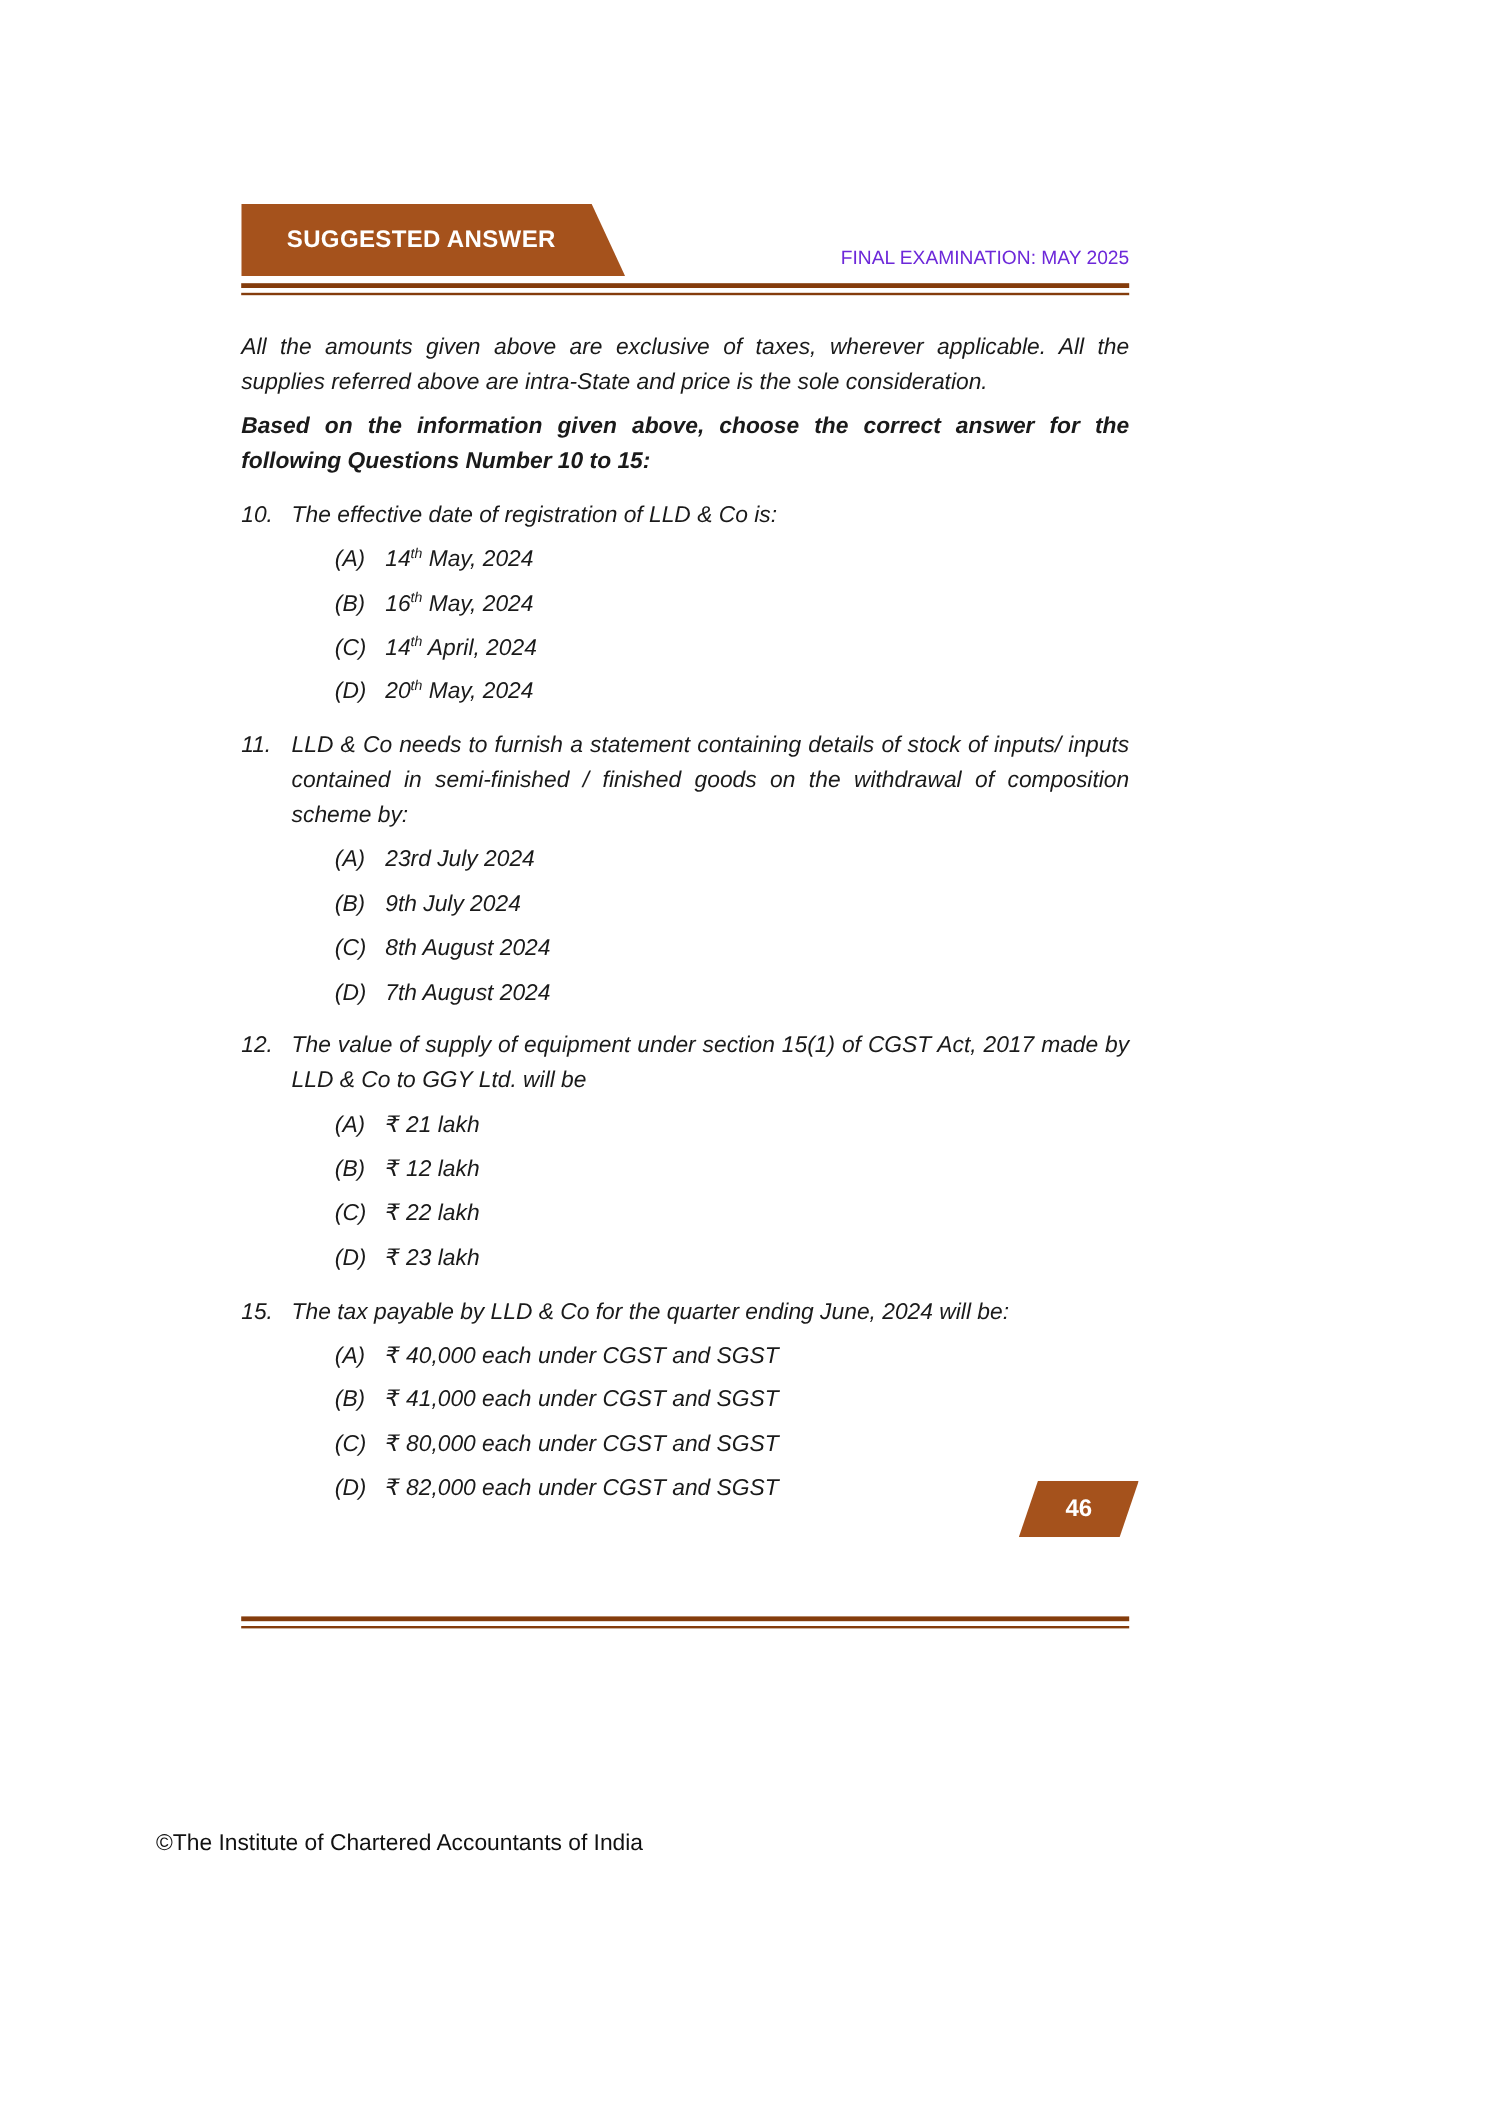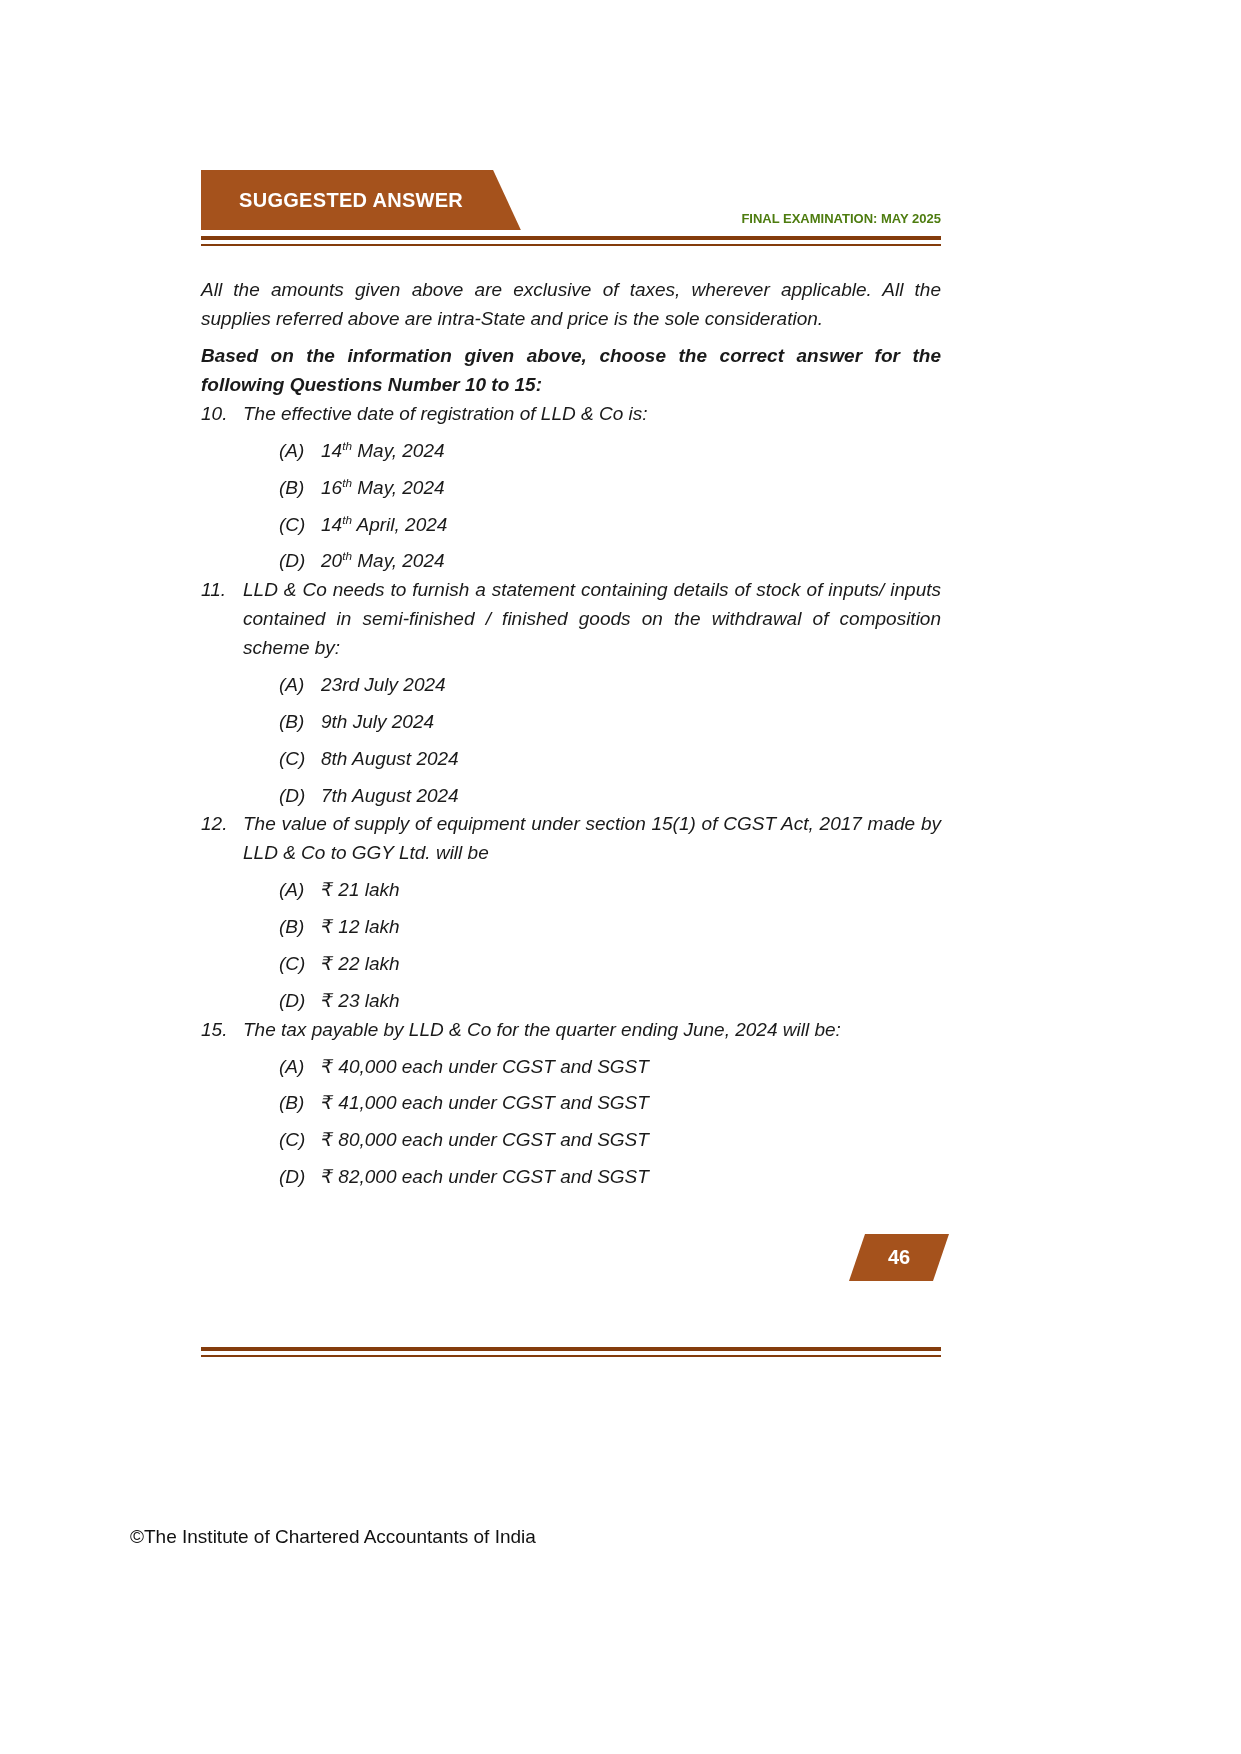--- a/index.html
+++ b/index.html
@@ -12,31 +12,31 @@
     font-style:italic;font-size:19px;line-height:1.52;
   }
   
   .header-row{display:flex;align-items:flex-end;font-style:normal;}
   .banner{
     background:#A5521C;color:#ffffff;font-weight:bold;font-size:20px;
     letter-spacing:0.3px;padding:15px 58px 15px 38px;
     clip-path:polygon(0 0, calc(100% - 28px) 0, 100% 100%, 0 100%);
   }
   .exam-title{
-    margin-left:auto;color:#4d7c0f;font-weight:bold;font-size:13px;
+    margin-left:auto;color:#6d28d9;font-weight:normal;font-size:16px;
     padding-bottom:2px;
   }
   .double-rule{
     height:10px;border-top:4px solid #843C0C;border-bottom:2px solid #843C0C;
     box-sizing:border-box;margin-top:6px;
   }
   
   .para{margin:30px 0 0 0;text-align:justify;}
   .para.instruction{font-weight:bold;margin-top:8px;}
-  .question{}
+  .question{margin-top:16px;}
   .q-row{display:flex;}
   .q-num{flex:0 0 42px;}
   .q-text{flex:1;text-align:justify;}
   .option{display:flex;margin-left:78px;margin-top:8px;}
   .opt-label{flex:0 0 42px;}
   sup{font-size:0.62em;line-height:0;vertical-align:super;}
   
   .page-badge{
     position:absolute;left:849px;top:1234px;width:100px;height:47px;
     background:#A5521C;color:#ffffff;font-weight:bold;font-size:20px;

